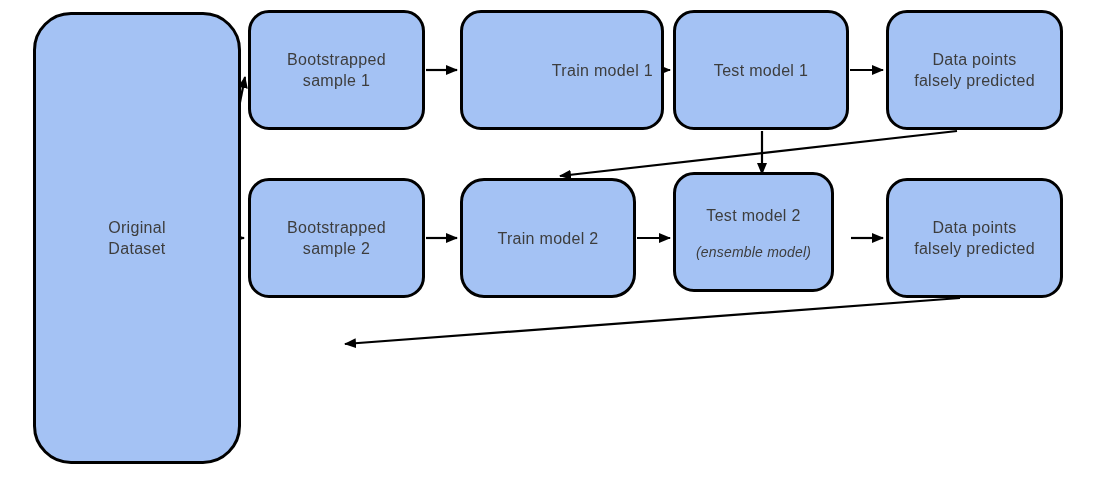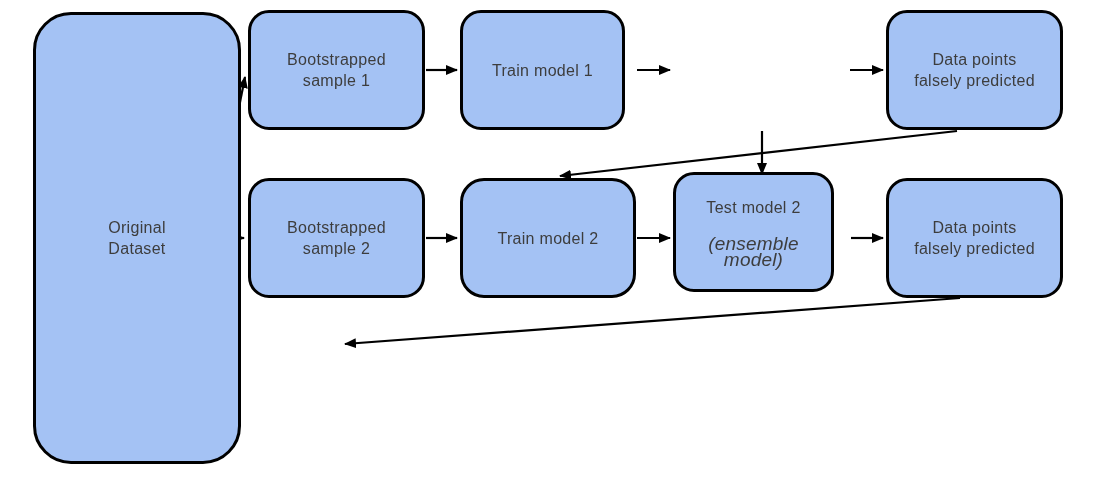--- a/index.html
+++ b/index.html
@@ -31,30 +31,30 @@
     color: #3d3d3d;
     padding: 4px 8px;
   }
   .label {
     white-space: pre-line;
     font-size: 16px;
     line-height: 21px;
     letter-spacing: 0.3px;
   }
   .sublabel {
-    font-size: 19px;
+    font-size: 14px;
     font-style: italic;
     line-height: 16px;
     margin-top: 18px;
     letter-spacing: 0.2px;
   }
   
   .n-od    { left: 33px;  top: 12px;  width: 208px; height: 452px; border-radius: 38px; text-align: center; }
   .n-bs1   { left: 248px; top: 10px;  width: 177px; height: 120px; }
-  .n-tm1   { left: 460px; top: 10px;  width: 165px; height: 120px; }
+  .n-tm1   { left: 460px; top: 10px;  width: 204px; height: 120px; align-items: flex-end; }
   .n-test1 { left: 673px; top: 10px;  width: 176px; height: 120px; }
   .n-dp1   { left: 886px; top: 10px;  width: 177px; height: 120px; }
   .n-bs2   { left: 248px; top: 178px; width: 177px; height: 120px; }
   .n-tm2   { left: 460px; top: 178px; width: 176px; height: 120px; border-radius: 24px; }
   .n-test2 { left: 673px; top: 172px; width: 161px; height: 120px; }
   .n-dp2   { left: 886px; top: 178px; width: 177px; height: 120px; }
   .n-rp    { left: 248px; top: 346px; width: 179px; height: 120px; }
   .edge { stroke: #000000; stroke-width: 2.2px; fill: none; }
 </style>
 </head>
@@ -88,20 +88,23 @@
 
   <div class="node n-bs1">
     <span class="label">Bootstrapped
 sample 1</span>
   </div>
 
   <div class="node n-tm1">
     <span class="label">Train model 1</span>
   </div>
 
+  <div class="node n-test1">
+    <span class="label">Test model 1</span>
+  </div>
 
   <div class="node n-dp1">
     <span class="label">Data points
 falsely predicted</span>
   </div>
 
   <div class="node n-bs2">
     <span class="label">Bootstrapped
 sample 2</span>
   </div>

